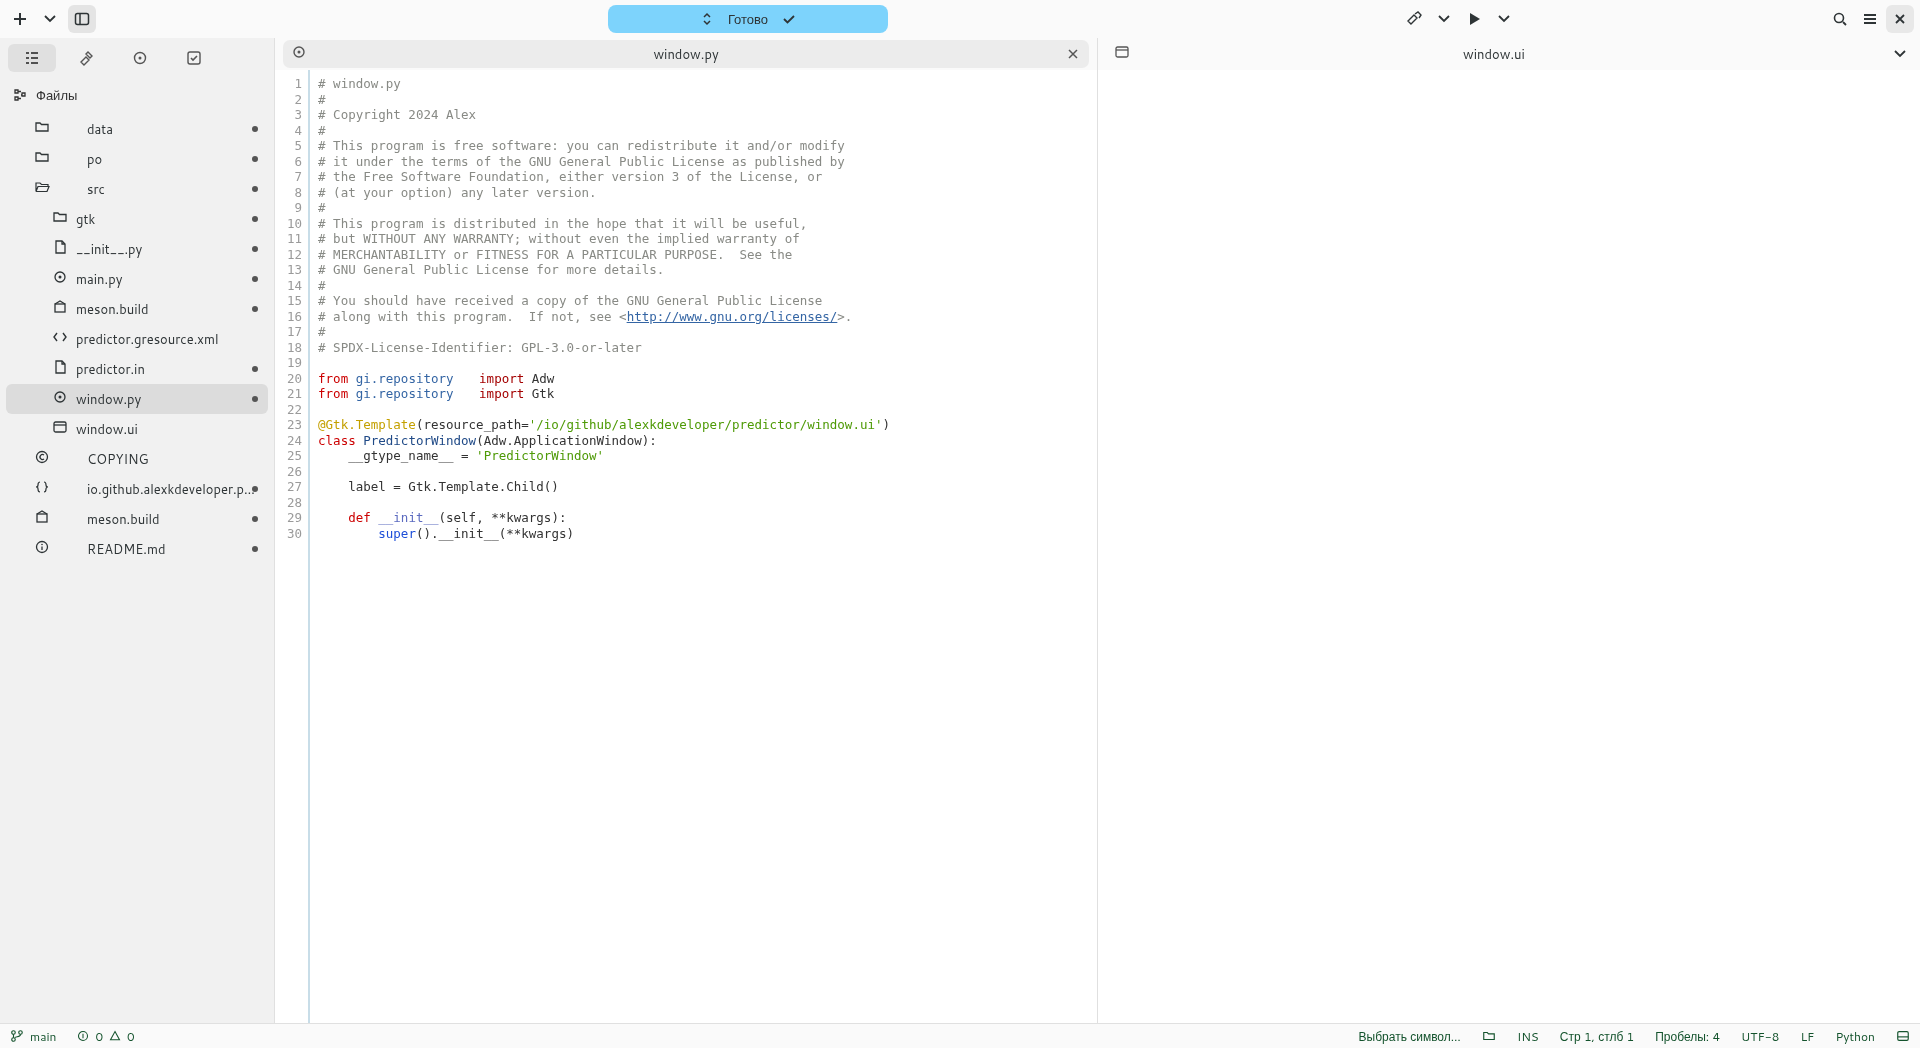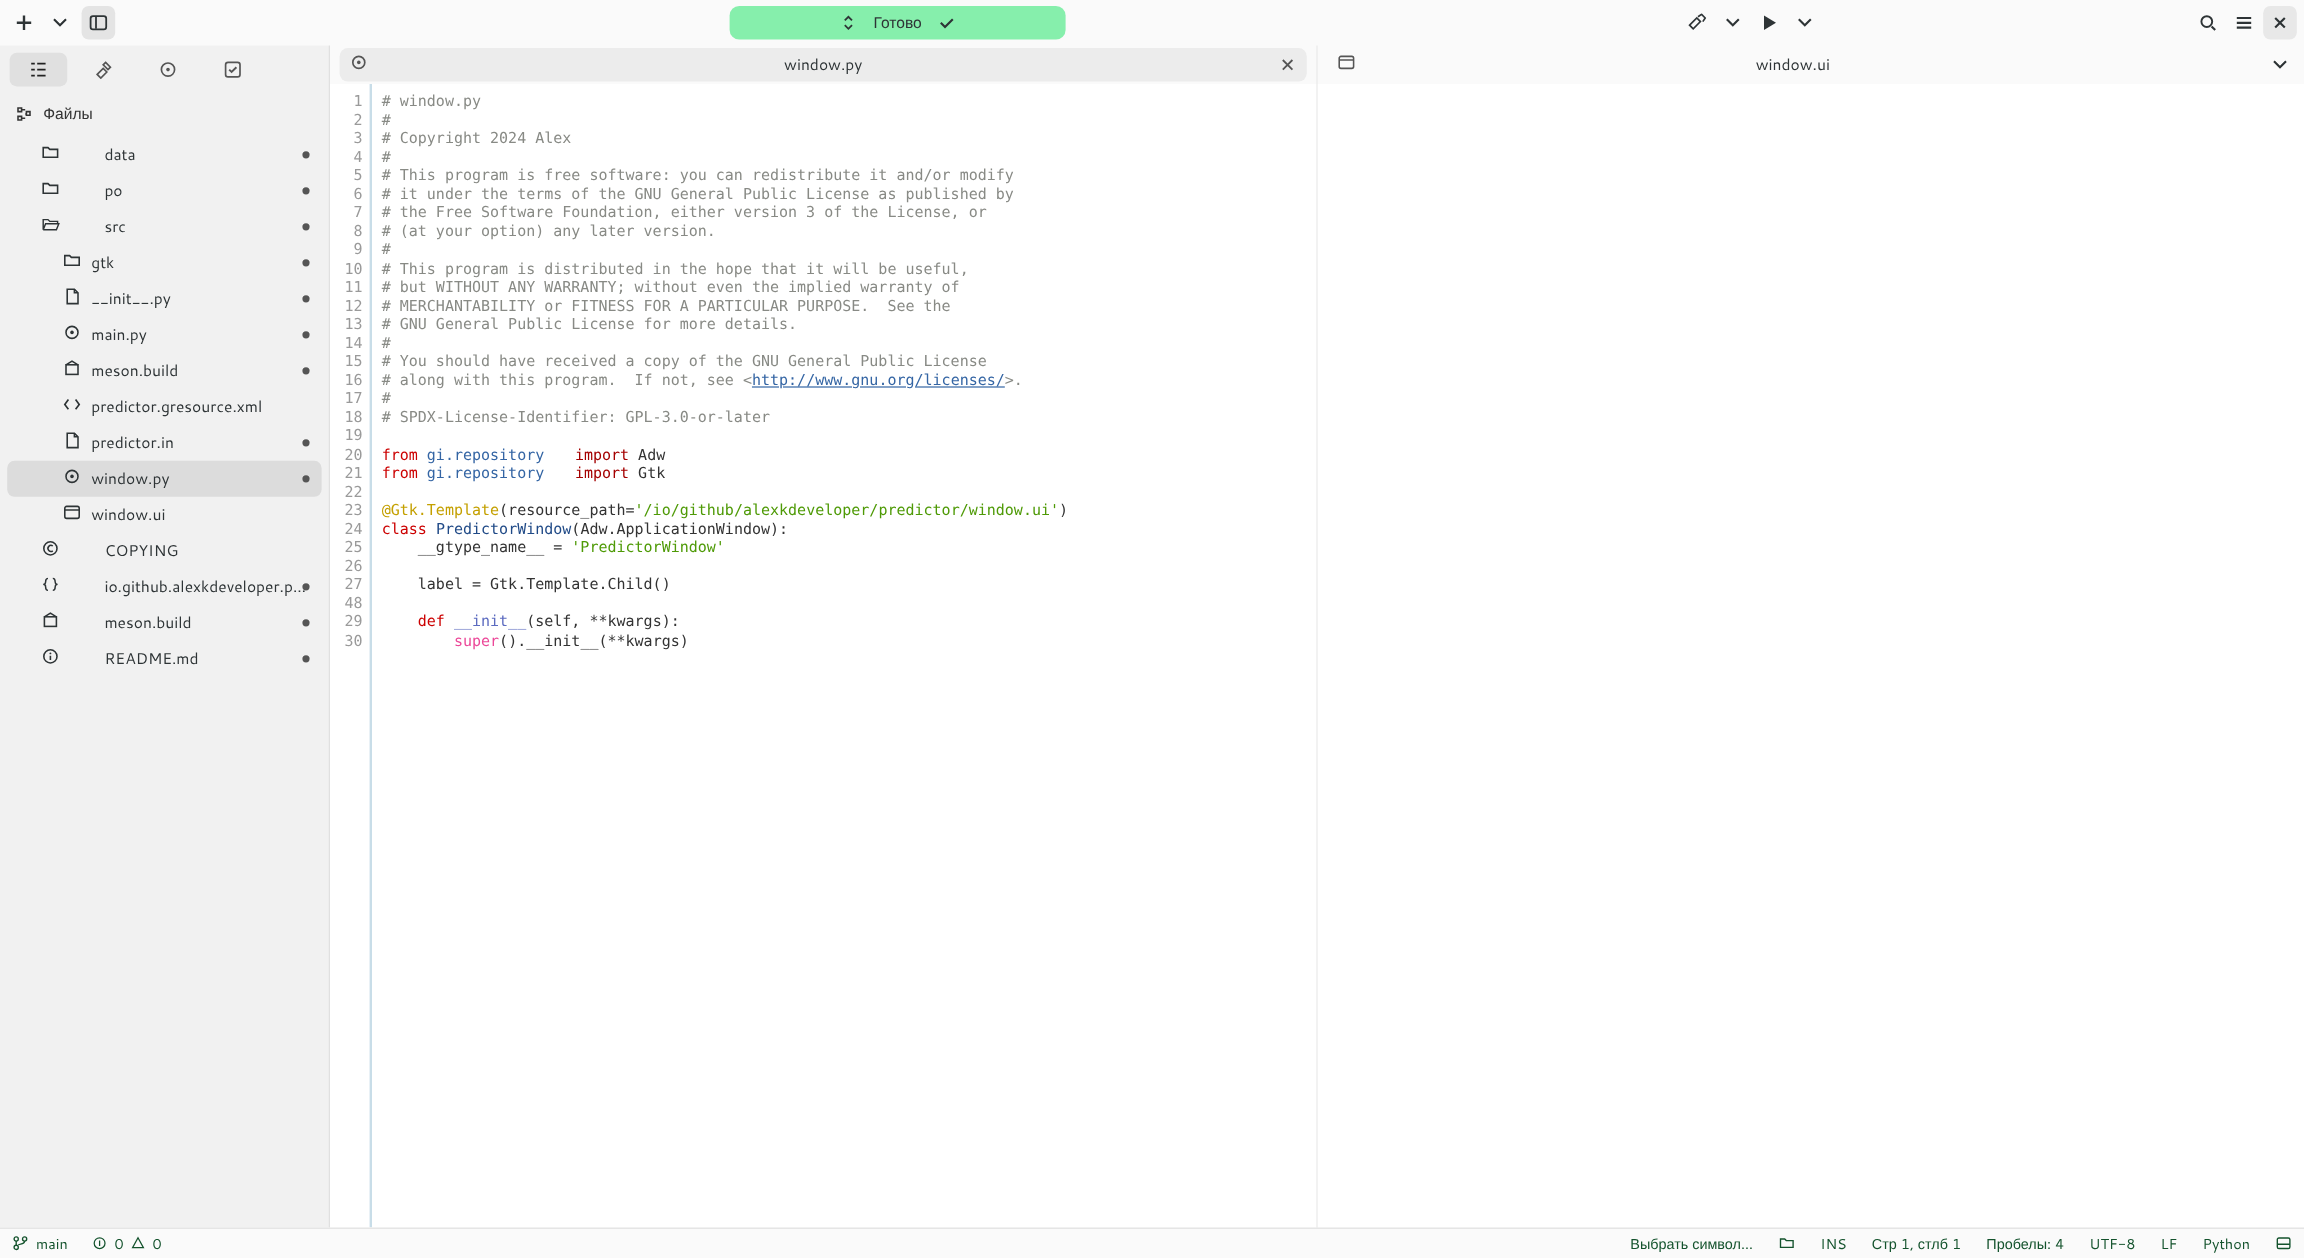--- a/index.html
+++ b/index.html
@@ -5,21 +5,21 @@
 * { box-sizing: border-box; margin: 0; padding: 0; }
 html, body { height: 100%; font-family: -apple-system, "Segoe UI", Cantarell, sans-serif; font-size: 13px; color: #2e3436; background: #fafafa; overflow: hidden; }
 .app { display: flex; flex-direction: column; height: 100vh; }
 
 
 .toolbar { display: flex; align-items: center; height: 38px; padding: 0 6px; background: #fafafa; gap: 4px; }
 .tb-btn { display: inline-flex; align-items: center; justify-content: center; min-width: 28px; height: 28px; border-radius: 6px; background: transparent; border: none; cursor: pointer; color: #2e3436; }
 .tb-btn.active { background: #e4e4e4; }
 .tb-group { display: flex; align-items: center; gap: 2px; }
 .tb-spacer { flex: 1; }
-.tb-center { display: flex; align-items: center; gap: 13px; background: #86efac; border-radius: 8px; padding: 0 10px; height: 28px; min-width: 280px; justify-content: center; }
+.tb-center { display: flex; align-items: center; gap: 13px; background: #7dd3fc; border-radius: 8px; padding: 0 10px; height: 28px; min-width: 280px; justify-content: center; }
 .tb-center .status { font-size: 13px; }
 .tb-center .check { color: #2e3436; }
 .ico { width: 16px; height: 16px; display: inline-block; }
 
 
 .main { flex: 1; display: flex; min-height: 0; }
 
 
 .sidebar { width: 275px; display: flex; flex-direction: column; background: #f1f1f1; border-right: 1px solid #e0e0e0; }
 .side-tabs { display: flex; gap: 6px; padding: 6px 8px; }
@@ -54,21 +54,21 @@
 .code { padding: 6px 8px; white-space: pre; color: #333; }
 .code .ln { height: 15.5px; }
 .c-comment { color: #888a85; }
 .c-keyword { color: #cc0000; font-weight: 500; }
 .c-import { color: #a40000; font-weight: 500; margin-left: 18px; }
 .c-module { color: #3465a4; }
 .c-decorator { color: #c4a000; }
 .c-string { color: #4e9a06; }
 .c-class { color: #204a87; font-weight: 500; }
 .c-func { color: #5c6bc0; }
-.c-builtin { color: #ec4899; }
+.c-builtin { color: #1d4ed8; }
 .c-link { color: #3465a4; text-decoration: underline; }
 
 .blank-editor { flex:1; background:#fff; }
 
 
 .statusbar { display: flex; align-items: flex-start; height: 24px; font-size: 12px; background: #fafafa; border-top: 1px solid #e0e0e0; padding: 12px 0; color: #14532d; }
 .statusbar .sb-seg { display: flex; align-items: center; gap: 6px; padding: 0 10px; height: 100%; border-left: 1px solid #e6e6e6; cursor: pointer; white-space: nowrap; }
 .statusbar .sb-seg:first-child { border-left: none; }
 .statusbar .sb-spacer { flex: 1; }
 
@@ -351,21 +351,21 @@
               <div>18</div>
               <div>19</div>
               <div>20</div>
               <div>21</div>
               <div>22</div>
               <div>23</div>
               <div>24</div>
               <div>25</div>
               <div>26</div>
               <div>27</div>
-              <div>48</div>
+              <div>28</div>
               <div>29</div>
               <div>30</div>
             </div>
           <div class="code" id="code"><div class="ln"><span class="c-comment"># window.py</span></div><div class="ln"><span class="c-comment">#</span></div><div class="ln"><span class="c-comment"># Copyright 2024 Alex</span></div><div class="ln"><span class="c-comment">#</span></div><div class="ln"><span class="c-comment"># This program is free software: you can redistribute it and/or modify</span></div><div class="ln"><span class="c-comment"># it under the terms of the GNU General Public License as published by</span></div><div class="ln"><span class="c-comment"># the Free Software Foundation, either version 3 of the License, or</span></div><div class="ln"><span class="c-comment"># (at your option) any later version.</span></div><div class="ln"><span class="c-comment">#</span></div><div class="ln"><span class="c-comment"># This program is distributed in the hope that it will be useful,</span></div><div class="ln"><span class="c-comment"># but WITHOUT ANY WARRANTY; without even the implied warranty of</span></div><div class="ln"><span class="c-comment"># MERCHANTABILITY or FITNESS FOR A PARTICULAR PURPOSE.  See the</span></div><div class="ln"><span class="c-comment"># GNU General Public License for more details.</span></div><div class="ln"><span class="c-comment">#</span></div><div class="ln"><span class="c-comment"># You should have received a copy of the GNU General Public License</span></div><div class="ln"><span class="c-comment"># along with this program.  If not, see &lt;</span><span class="c-link">http://www.gnu.org/licenses/</span><span class="c-comment">&gt;.</span></div><div class="ln"><span class="c-comment">#</span></div><div class="ln"><span class="c-comment"># SPDX-License-Identifier: GPL-3.0-or-later</span></div><div class="ln">&nbsp;</div><div class="ln"><span class="c-keyword">from</span> <span class="c-module">gi.repository</span> <span class="c-import">import</span> Adw</div><div class="ln"><span class="c-keyword">from</span> <span class="c-module">gi.repository</span> <span class="c-import">import</span> Gtk</div><div class="ln">&nbsp;</div><div class="ln"><span class="c-decorator">@Gtk.Template</span>(resource_path=<span class="c-string">'/io/github/alexkdeveloper/predictor/window.ui'</span>)</div><div class="ln"><span class="c-keyword">class</span> <span class="c-class">PredictorWindow</span>(Adw.ApplicationWindow):</div><div class="ln">    __gtype_name__ = <span class="c-string">'PredictorWindow'</span></div><div class="ln">&nbsp;</div><div class="ln">    label = Gtk.Template.Child()</div><div class="ln">&nbsp;</div><div class="ln">    <span class="c-keyword">def</span> <span class="c-func">__init__</span>(self, **kwargs):</div><div class="ln">        <span class="c-builtin">super</span>().__init__(**kwargs)</div></div>
         </div>
       </div>
 
       <div class="editor-pane">
         <div class="tabbar">
           <div class="tab" style="background:transparent;">

